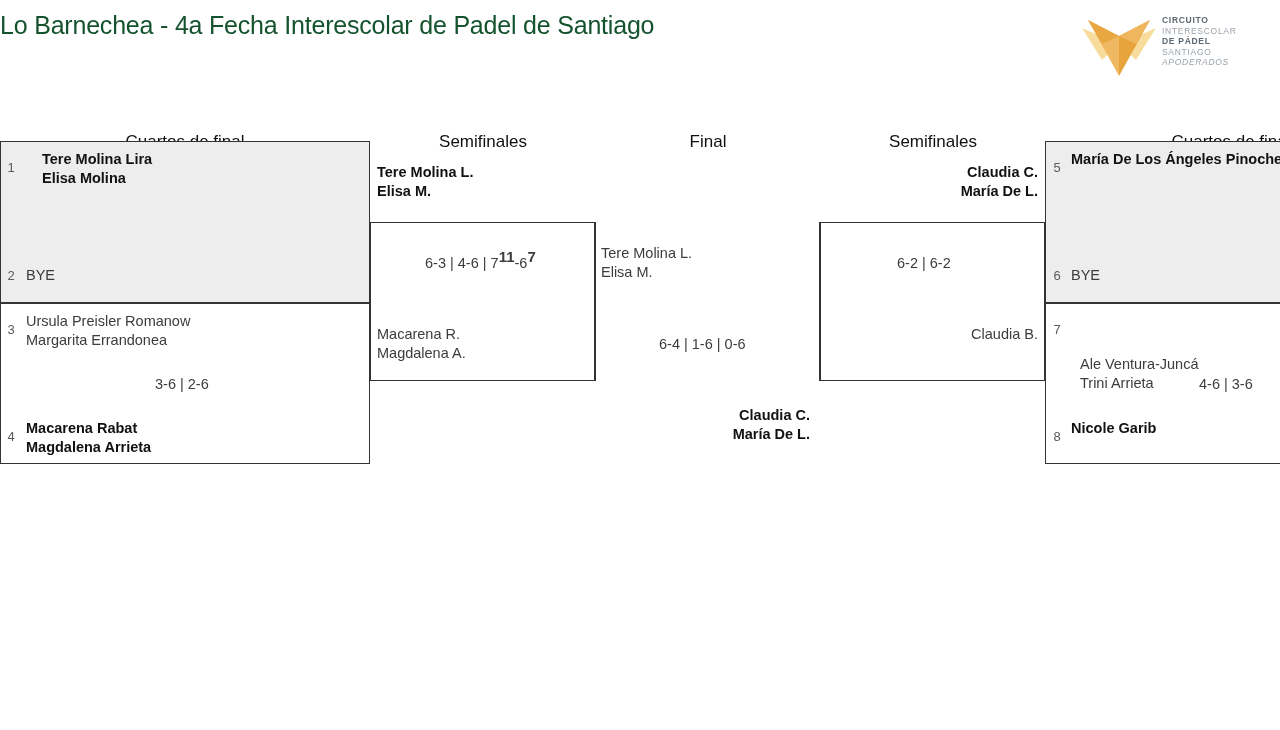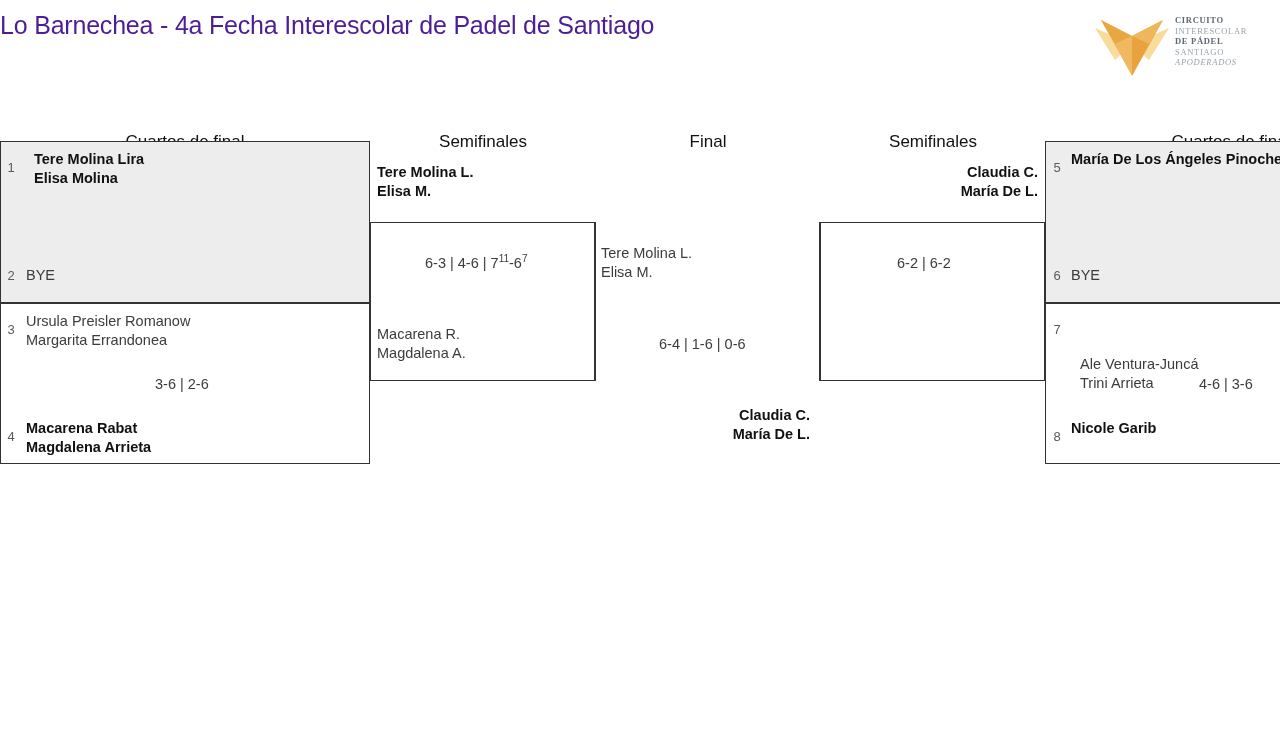--- a/index.html
+++ b/index.html
@@ -23,30 +23,30 @@
     left: 0; top: 0;
     width: 1280px; height: 100px;
   }
   #title {
     position: absolute;
     left: 0px; top: 8px;
     width: 1080px;
     font-size: 25px;
     line-height: 34px;
     font-weight: 400;
-    color: #4c1d95;
+    color: #14532d;
     letter-spacing: -0.2px;
   }
   #title .line { display: block; white-space: nowrap; }
 
   
   #logo {
     position: absolute;
-    right: 3px; top: 8px;
-    width: 200px; height: 74px; font-family: Liberation Serif, serif;
+    right: 16px; top: 8px;
+    width: 200px; height: 74px;
   }
   #logo-mark {
     position: absolute;
     left: 18px; top: 6px;
     width: 74px; height: 62px;
   }
   #logo-text {
     position: absolute;
     left: 98px; top: 7px;
     width: 104px;
@@ -118,21 +118,21 @@
     white-space: nowrap;
   }
 
   .score {
     position: absolute;
     font-size: 14.5px;
     color: #3c3c3c;
     font-weight: 400;
     white-space: nowrap;
   }
-  .score sup { font-size: 10px; vertical-align: super; line-height: 0; }
+  .score sup { font-size: 15px; vertical-align: super; line-height: 0; font-weight: bold; }
 
   .clip { overflow: hidden; }
 </style>
 </head>
 <body>
 
 <div id="header">
 
   <div id="title">
     <span class="line">Lo Barnechea - 4a Fecha Interescolar de Padel de Santiago</span>
@@ -161,21 +161,21 @@
 
 <div class="round-label" style="left:85px;  width:200px;">Cuartos de final</div>
 <div class="round-label" style="left:383px; width:200px;">Semifinales</div>
 <div class="round-label" style="left:608px; width:200px;">Final</div>
 <div class="round-label" style="left:833px; width:200px;">Semifinales</div>
 <div class="round-label" style="left:1131px;width:200px;">Cuartos de final</div>
 
 <div class="match-box shaded" style="left:0px; top:141px; width:370px; height:162px;"></div>
 
 <div class="seed" style="left:2px; top:160px;">1</div>
-<div class="team winner" style="left:34px; top:150px;">
+<div class="team winner" style="left:42px; top:150px;">
   <span class="ln">Tere Molina Lira</span>
   <span class="ln">Elisa Molina</span>
 </div>
 
 <div class="seed" style="left:2px; top:268px;">2</div>
 <div class="bye" style="left:26px; top:267px;">BYE</div>
 
 <div class="match-box" style="left:0px; top:303px; width:370px; height:161px;"></div>
 
 <div class="seed" style="left:2px; top:322px;">3</div>
@@ -225,20 +225,21 @@
 <div class="match-box" style="left:820px; top:222px; width:225px; height:159px;"></div>
 
 <div class="team winner right" style="left:838px; top:163px; width:200px;">
   <span class="ln">Claudia C.</span>
   <span class="ln">María De L.</span>
 </div>
 
 <div class="score" style="left:897px; top:255px;text-align:center;">6-2 | 6-2</div>
 
 <div class="team loser right" style="left:838px; top:325px; width:200px;">
+  <span class="ln">Claudia B.</span>
 </div>
 
 <div class="match-box shaded" style="left:1045px; top:141px; width:370px; height:162px;"></div>
 
 <div class="seed" style="left:1048px; top:160px;">5</div>
 <div class="team winner clip" style="left:1071px; top:150px; width:209px;">
   <span class="ln">María De Los Ángeles Pinochet</span>
 </div>
 
 <div class="seed" style="left:1048px; top:268px;">6</div>

